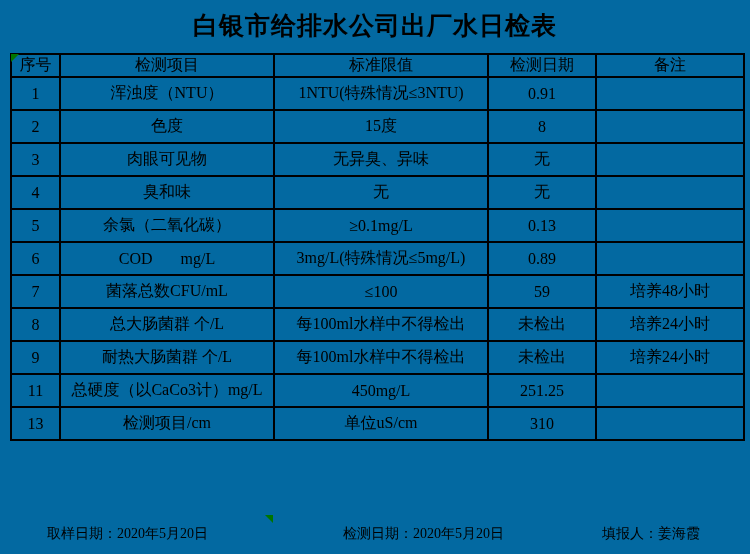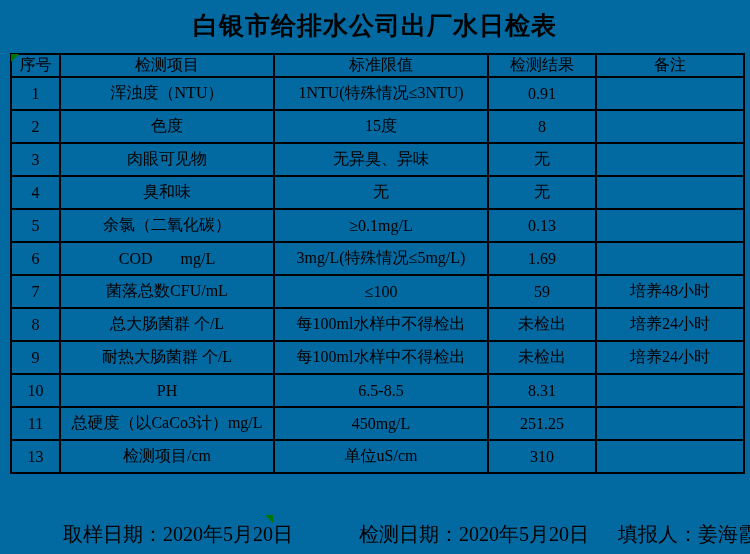--- a/index.html
+++ b/index.html
@@ -56,23 +56,22 @@
     position: absolute;
     left: 0;
     top: 514px;
     width: 750px;
     height: 40px;
   }
   .footer span {
     position: absolute;
     top: 0;
     line-height: 40px;
-    font-size: 20px;
+    font-size: 14px;
     white-space: pre;
-    margin-left: 16px;
   }
   .footer .sampling { left: 47px; }
   .footer .testing  { left: 343px; }
   .footer .reporter { left: 602px; }
   .tri-top-left {
     position: absolute;
     left: 11px;
     top: 54px;
     width: 0;
     height: 0;
@@ -102,21 +101,21 @@
         <col class="col1">
         <col class="col2">
         <col class="col3">
         <col class="col4">
     </colgroup>
     <thead>
       <tr>
         <th>序号</th>
         <th>检测项目</th>
         <th>标准限值</th>
-        <th>检测结果</th>
+        <th>检测日期</th>
         <th>备注</th>
       </tr>
     </thead>
     <tbody>
         <tr>
           <td class="col0">1</td>
           <td class="col1">浑浊度（NTU）</td>
           <td class="col2">1NTU(特殊情况≤3NTU)</td>
           <td class="col3">0.91</td>
           <td class="col4"></td>
@@ -146,21 +145,21 @@
           <td class="col0">5</td>
           <td class="col1">余氯（二氧化碳）</td>
           <td class="col2">≥0.1mg/L</td>
           <td class="col3">0.13</td>
           <td class="col4"></td>
         </tr>
         <tr>
           <td class="col0">6</td>
           <td class="col1">COD       mg/L</td>
           <td class="col2">3mg/L(特殊情况≤5mg/L)</td>
-          <td class="col3">1.69</td>
+          <td class="col3">0.89</td>
           <td class="col4"></td>
         </tr>
         <tr>
           <td class="col0">7</td>
           <td class="col1">菌落总数CFU/mL</td>
           <td class="col2">≤100</td>
           <td class="col3">59</td>
           <td class="col4">培养48小时</td>
         </tr>
         <tr>
@@ -171,27 +170,20 @@
           <td class="col4">培养24小时</td>
         </tr>
         <tr>
           <td class="col0">9</td>
           <td class="col1">耐热大肠菌群 个/L</td>
           <td class="col2">每100ml水样中不得检出</td>
           <td class="col3">未检出</td>
           <td class="col4">培养24小时</td>
         </tr>
         <tr>
-          <td class="col0">10</td>
-          <td class="col1">PH</td>
-          <td class="col2">6.5-8.5</td>
-          <td class="col3">8.31</td>
-          <td class="col4"></td>
-        </tr>
-        <tr>
           <td class="col0">11</td>
           <td class="col1">总硬度（以CaCo3计）mg/L</td>
           <td class="col2">450mg/L</td>
           <td class="col3">251.25</td>
           <td class="col4"></td>
         </tr>
         <tr>
           <td class="col0">13</td>
           <td class="col1">检测项目/cm</td>
           <td class="col2">单位uS/cm</td>

